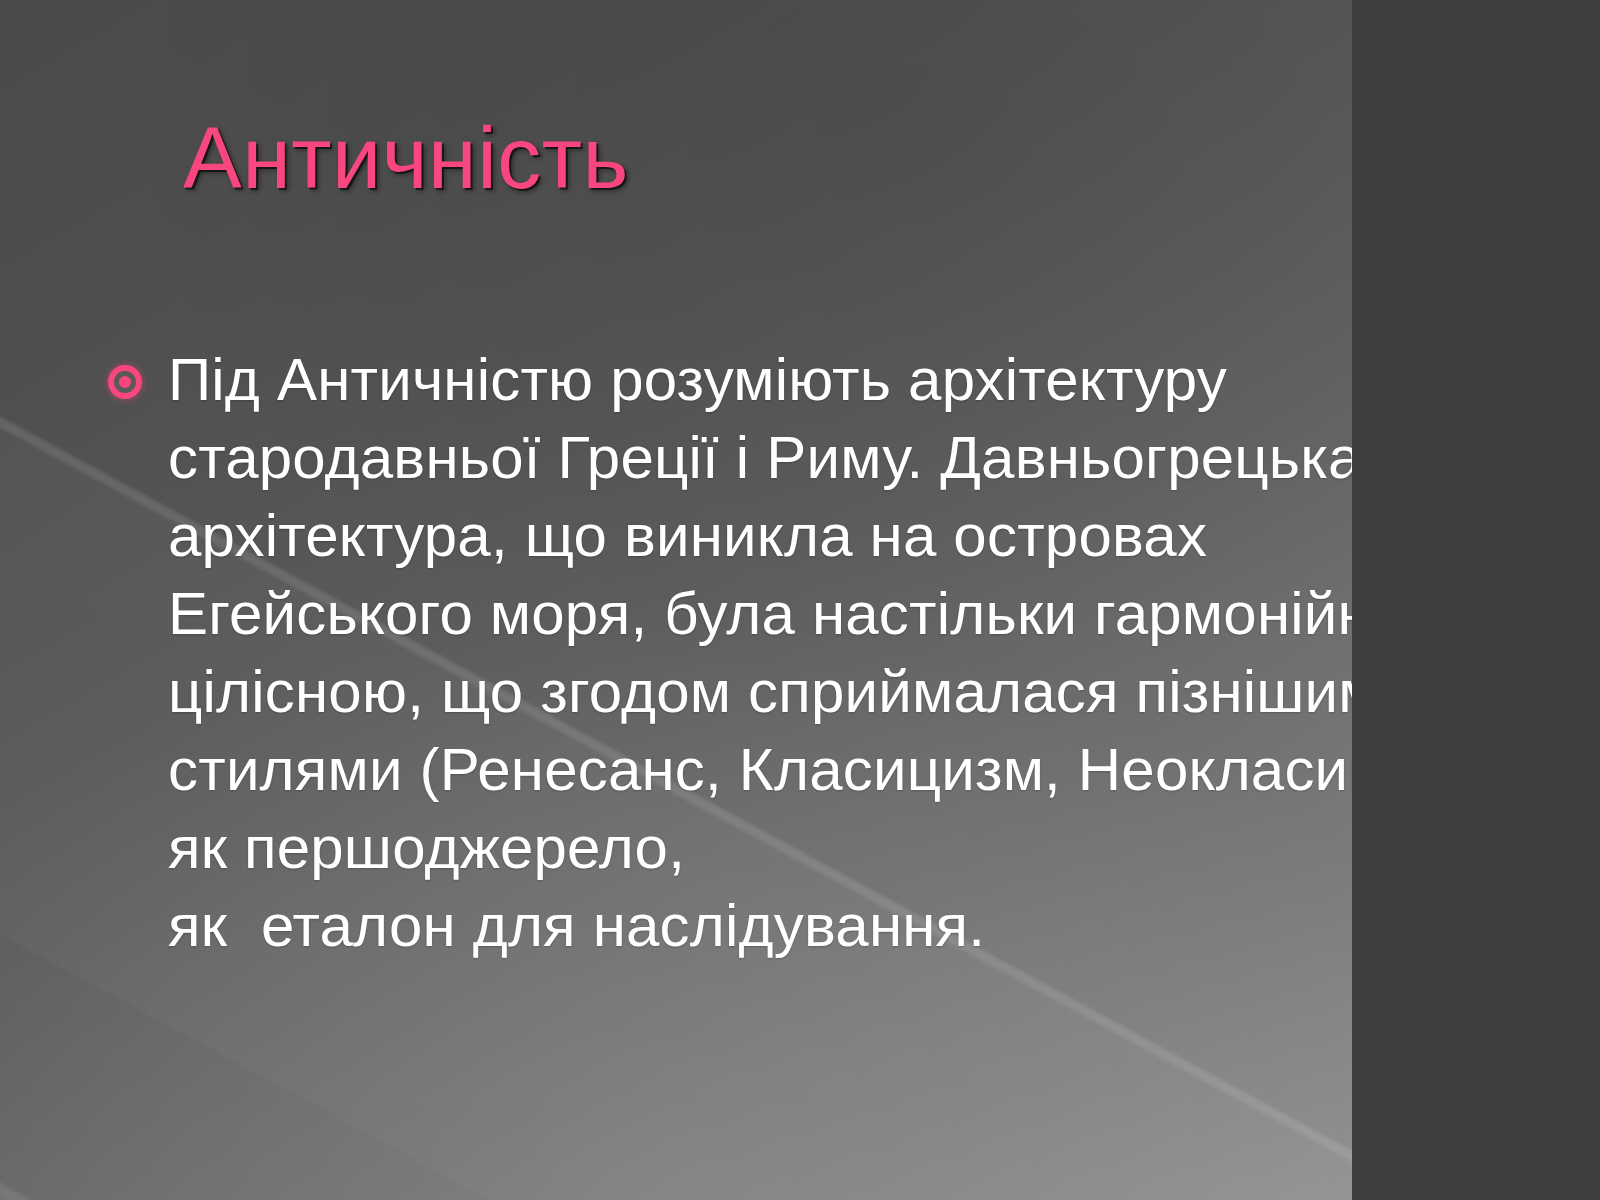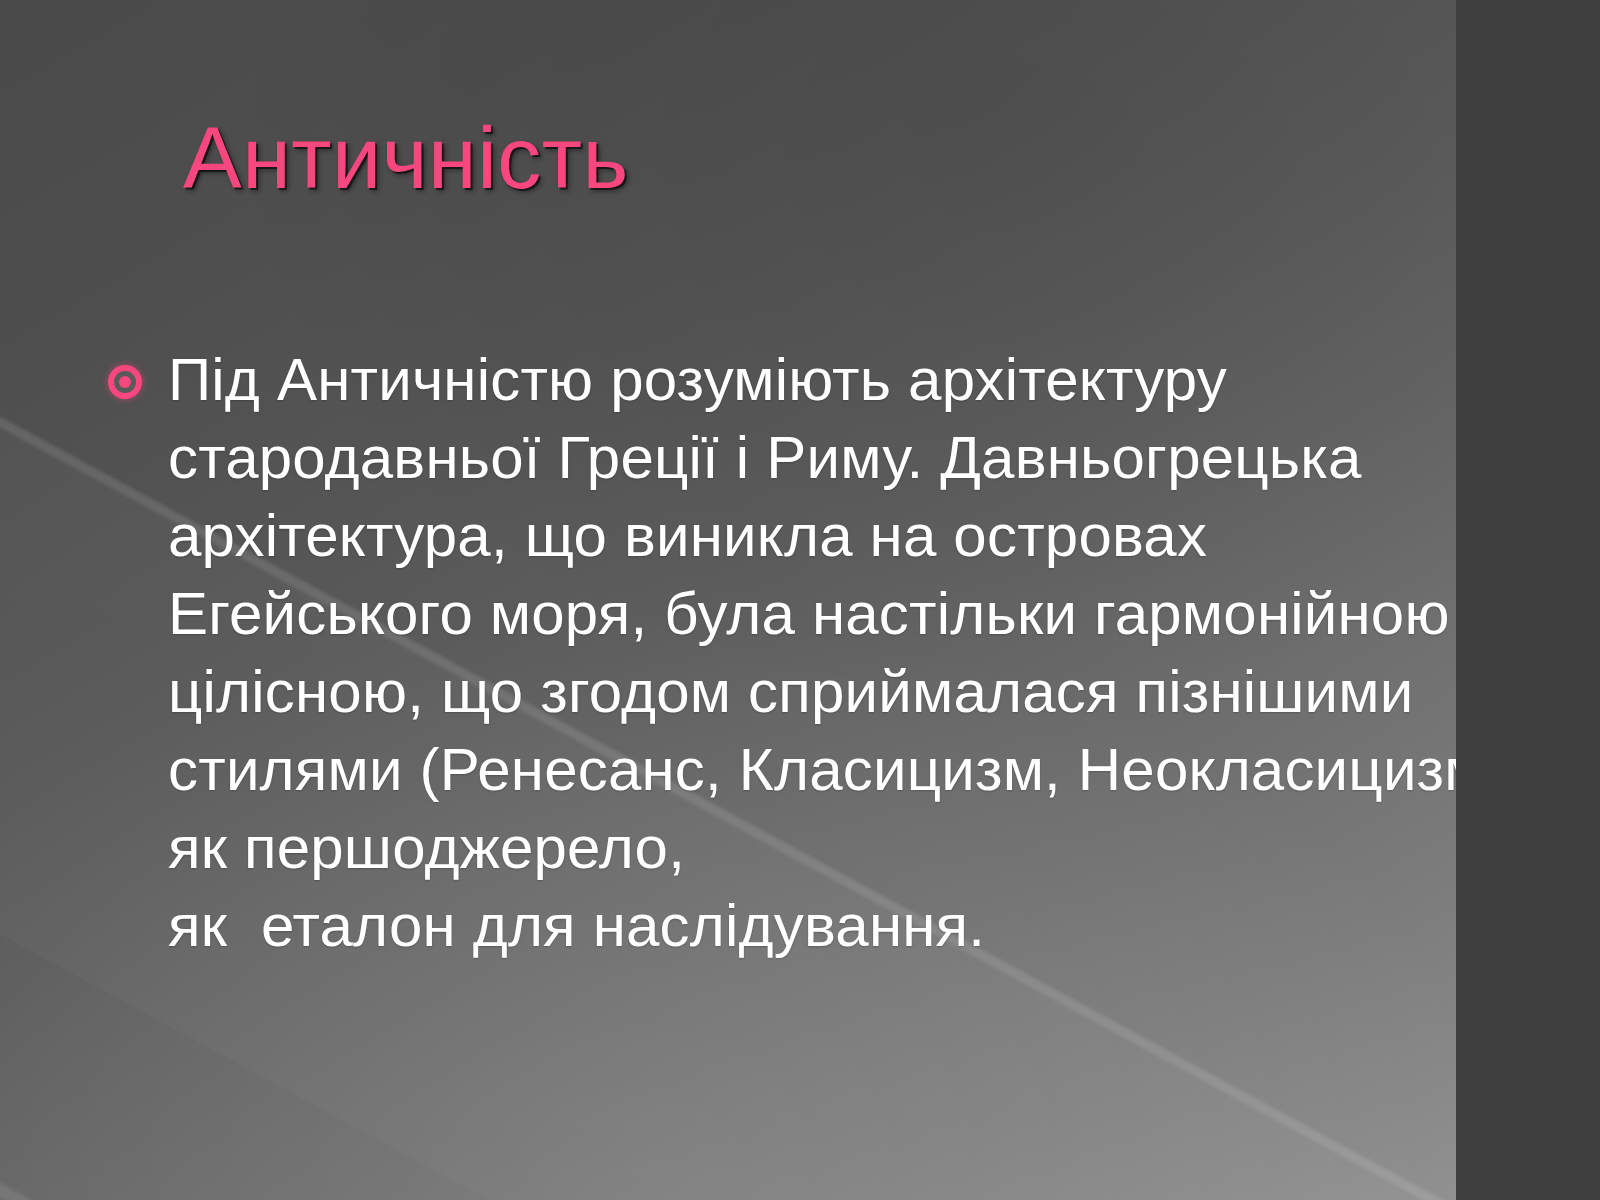--- a/index.html
+++ b/index.html
@@ -3,21 +3,21 @@
 <meta charset="utf-8">
 <style>
   html, body {
     margin: 0;
     padding: 0;
     background: #3f3f3f;
   }
 
   #slide {
     position: relative;
-    width: 1456px;
+    width: 1352px;
     height: 1200px;
     overflow: hidden;
     font-family: "Liberation Sans", sans-serif;
     
     background:
       linear-gradient(150deg,
         #4a4a4a 0%,
         #4e4e4e 18%,
         #555555 34%,
         #5d5d5d 48%,

